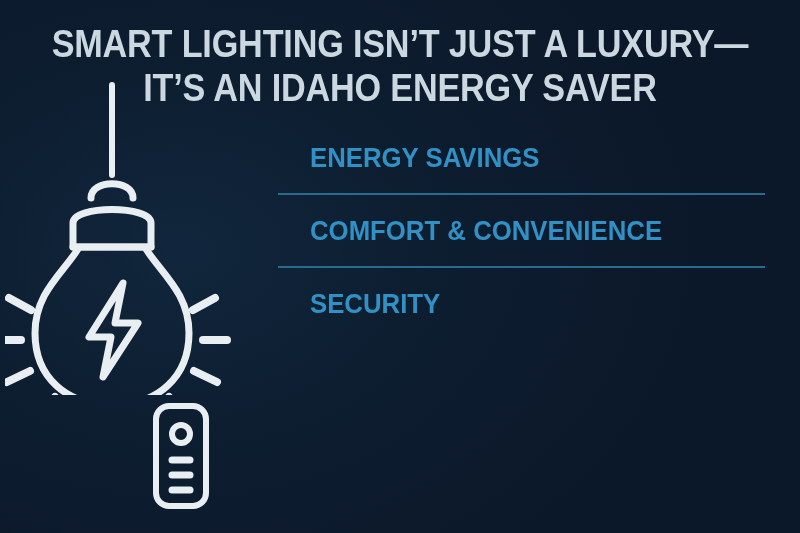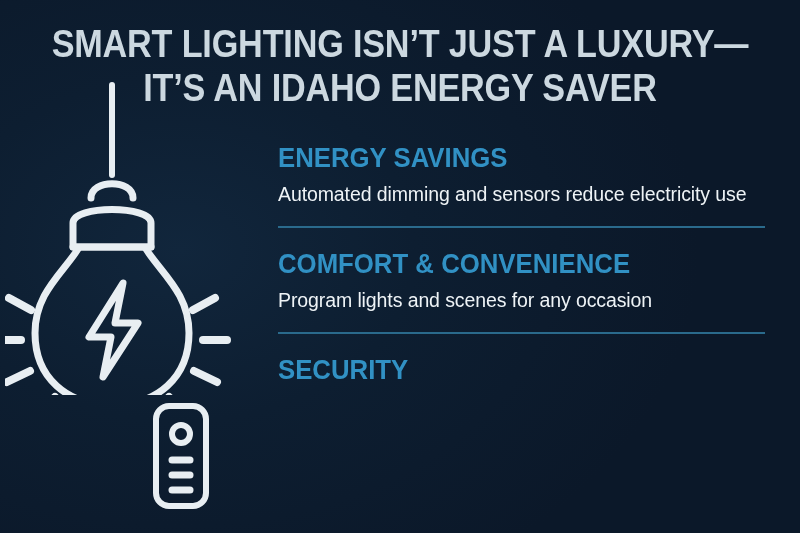--- a/index.html
+++ b/index.html
@@ -44,20 +44,21 @@
   #bulb-icon{position:absolute;left:5px;top:5px;}
   #remote-icon{position:absolute;left:150px;top:330px;}
 
   
   #content-column{
     position:absolute;left:278px;top:142px;width:500px;
     z-index:5;
   }
   .feature{
     position:relative;
+    margin-left:32px;
   }
   .feature-heading{
     display:block;
     color:#3191c4;
     font-weight:bold;
     font-size:28px;
     line-height:32px;
     letter-spacing:0px;
     transform:scaleX(0.92);
     transform-origin:left center;
@@ -140,28 +141,26 @@
       <line x1="22" y1="75" x2="40" y2="75" stroke-width="7"></line>
       <line x1="22" y1="90" x2="40" y2="90" stroke-width="7"></line>
     </svg>
 
   </div>
 
   <div id="content-column">
 
     <div class="feature">
       <span class="feature-heading">ENERGY SAVINGS</span>
-      <span class="feature-body">Automated dimming and sensors reduce electricity use</span>
     </div>
     <hr class="divider">
     <div class="gap-after-divider"></div>
 
     <div class="feature">
       <span class="feature-heading">COMFORT &amp; CONVENIENCE</span>
-      <span class="feature-body">Program lights and scenes for any occasion</span>
     </div>
     <hr class="divider">
     <div class="gap-after-divider"></div>
 
     <div class="feature">
       <span class="feature-heading">SECURITY</span>
     </div>
 
   </div>
 

